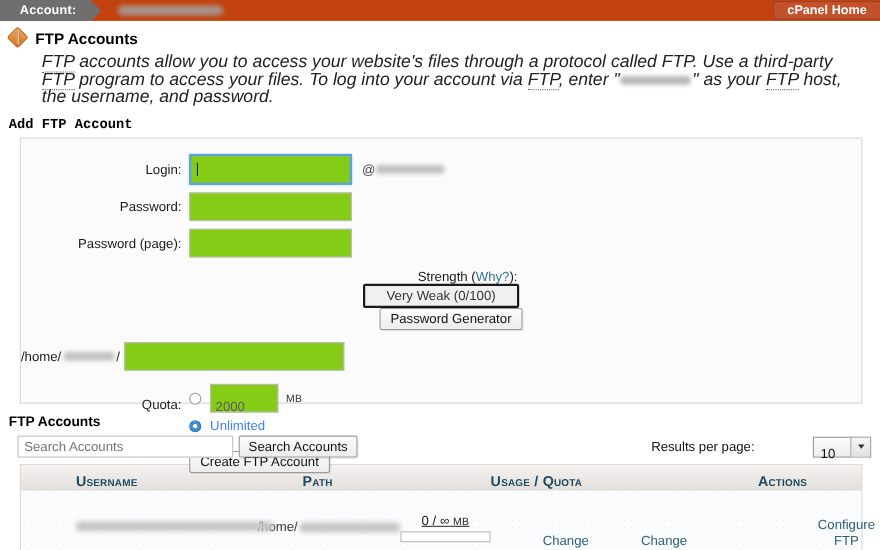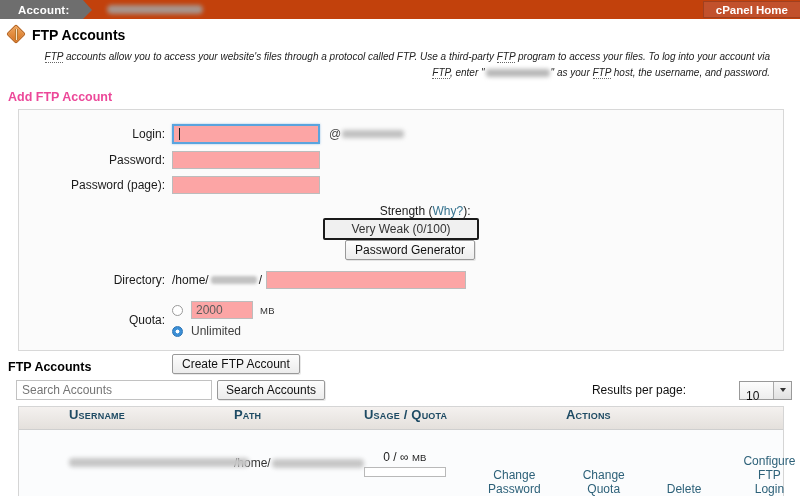--- a/index.html
+++ b/index.html
@@ -98,45 +98,45 @@
   }
   .page-title {
     font-size: 14px;
     font-weight: bold;
     color: #000;
   }
 
   
   .desc {
     font-style: italic;
-    font-size: 10px;
+    font-size: 16px;
     line-height: 16px;
     color: #222;
-    padding: 2px 30px 0 22px;
-    text-align: right;
+    padding: 2px 30px 0 38px;
   }
   .abbr {
     border-bottom: 1px dotted #666;
   }
   .redact-inline {
     display: inline-block;
     width: 64px; height: 8px;
     background: #b8b8b8;
     border-radius: 3px;
     filter: blur(2px);
     vertical-align: middle;
     margin: 0 1px;
   }
 
   
   .section-head {
     font-weight: bold;
     font-size: 12.5px;
-    color: #ec4899;
+    color: #000000;
     padding: 9px 0 5px 8px;
+    font-family: Liberation Mono, monospace;
   }
 
   
   .form-panel {
     margin: 0 16px 0 18px;
     background: #fbfbfb;
     border: 1px solid #d8d8d8;
     height: 242px;
     box-sizing: border-box;
     padding-top: 14px;
@@ -155,24 +155,24 @@
     flex: none;
   }
   .link {
     color: #36738f;
     text-decoration: none;
   }
   .txt {
     height: 18px;
     box-sizing: border-box;
     border: 1px solid #bcbcbc;
-    background: #fca5a5;
+    background: #84cc16;
     font-family: "Liberation Sans", sans-serif;
     font-size: 12px;
-    padding: 0 4px;
+    padding: 12px 4px;
     color: #333;
   }
   .txt.focused {
     border: 2px solid #5aa4de;
     box-shadow: 0 0 2px rgba(90,164,222,.6);
     height: 20px;
   }
   .caret {
     display: inline-block;
     width: 1px;
@@ -201,21 +201,21 @@
     font-size: 12px;
     background: linear-gradient(#fdfdfd,#ececec);
     border: 1px solid #999;
     border-radius: 2px;
     padding: 2px 9px;
     color: #111;
     box-shadow: 1px 1px 0 rgba(0,0,0,.09);
     cursor: pointer;
   }
   .strength-box {
-    width: 156px;
+    width: 142px;
     text-align: center;
     border: 2px solid #1a1a1a;
     border-radius: 2px;
     background: #f0f0f0;
     font-size: 12px;
     padding: 2px 0;
     box-sizing: border-box;
   }
   .dirpath {
     font-size: 12px;
@@ -324,21 +324,22 @@
     margin: 6px 16px 0 18px;
     border: 1px solid #d5d5d5;
     border-bottom: none;
     background: #fbfcfd;
   }
   .thead {
     display: flex;
     background: linear-gradient(#f4f1ef,#e4e0dc);
     border-bottom: 1px solid #cfcfcf;
     height: 22px;
-    align-items: flex-start;
+    align-items: flex-end;
+    gap: 41px;
   }
   .th {
     font-variant: small-caps;
     font-weight: bold;
     font-size: 13px;
     color: #1d4a63;
     letter-spacing: .2px;
   }
   .c-user  { width: 215px; padding-left: 50px; box-sizing: border-box; }
   .c-path  { width: 130px; }
@@ -370,20 +371,21 @@
   .redact-row-path {
     display: inline-block;
     width: 120px; height: 9px;
     background: #c6c6c6;
     border-radius: 4px;
     filter: blur(2.2px);
     margin-left: 1px;
   }
   .usage-cell {
     text-align: center;
+    text-decoration: underline;
   }
   .usage-text {
     font-size: 12px;
     color: #222;
   }
   .usage-unit {
     font-size: 9.5px;
     letter-spacing: .3px;
   }
   .progress {
@@ -467,42 +469,41 @@
 
   <div class="frow" style="margin-top:10px;margin-bottom:11px;flex-direction:column;">
     <div class="flabel">
       <span>Strength (</span><a class="link" href="#">Why?</a><span>):</span>
     </div>
     <div class="strength-box">Very Weak (0/100)</div>
     <button class="btn" style="margin-left:18px;">Password Generator</button>
   </div>
 
   <div class="frow" style="margin-bottom:12px;">
-    <div class="flabel">Directory:</div>
     <div class="dirpath">
       <span>/home/</span>
         <span class="redact-user"></span>
         <span>/</span>
     </div>
     <div class="txt" style="width:200px;line-height:16px;">
       <span></span>
     </div>
   </div>
 
   <div class="frow" style="align-items:flex-start;margin-bottom:16px;">
     <div class="flabel" style="padding-top:12px;">Quota:</div>
     <div>
       <div style="display:flex;align-items:center;margin-bottom:5px;">
         <span class="radio"></span>
         <span class="txt" style="width:62px;line-height:16px;color:#5c5c5c;">2000</span>
         <span class="unit">MB</span>
       </div>
       <div style="display:flex;align-items:center;">
         <span class="radio on"></span>
-        <span style="font-size:12px;color:#404040;">Unlimited</span>
+        <span style="font-size:12px;color:#3b82f6;">Unlimited</span>
       </div>
     </div>
   </div>
 
   <div class="frow" style="">
     <div class="flabel"></div>
     <button class="btn">Create FTP Account</button>
   </div>
 
 </div>

